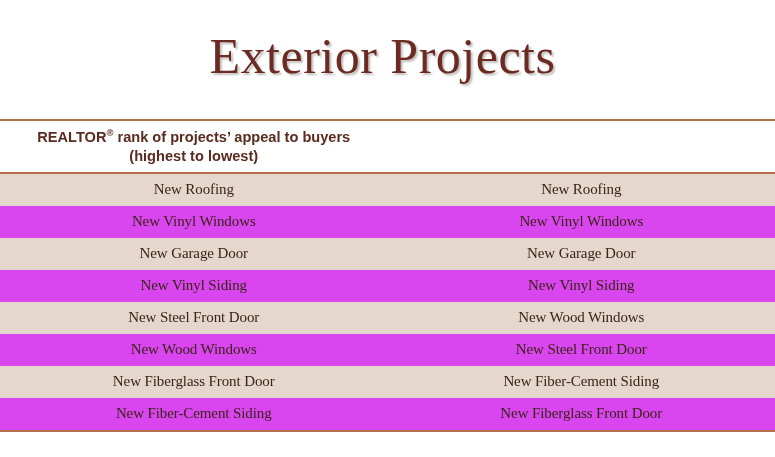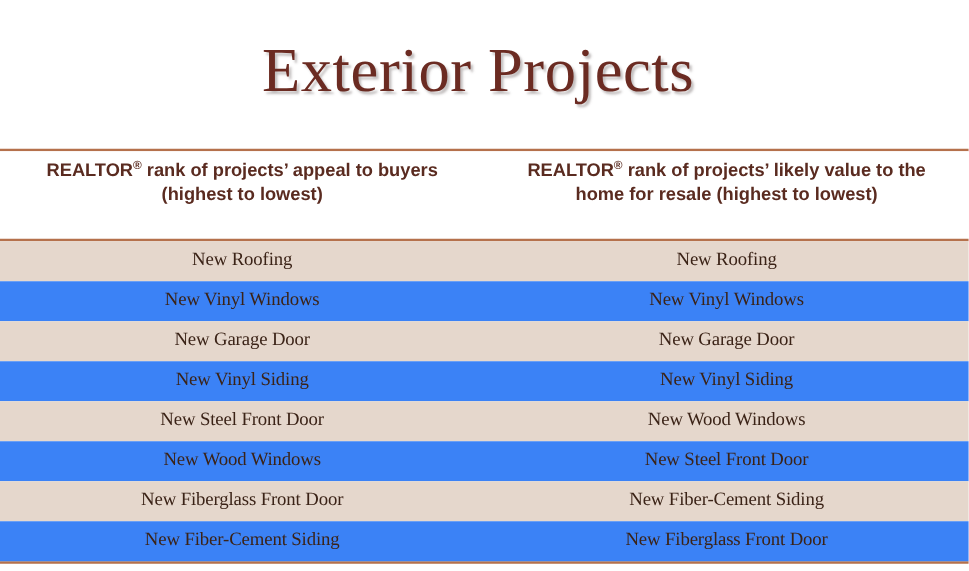--- a/index.html
+++ b/index.html
@@ -49,39 +49,39 @@
   }
 
   .thead {
     display: flex;
     border-bottom: 2px solid #B5714C;
     background: #ffffff;
   }
   .th {
     width: 50%;
     box-sizing: border-box;
-    padding: 7px 16px 24px 16px;
+    padding: 7px 16px 5px 16px;
     text-align: center;
     font-size: 14.6px;
     font-weight: bold;
     line-height: 1.32;
     color: #5A2B20;
     font-family: "Liberation Sans", sans-serif;
   }
   .th .reg {
     font-size: 9.5px;
     vertical-align: super;
     line-height: 0;
     font-weight: bold;
   }
 
   .row {
     display: flex;
     height: 32px;
-    background: #3b82f6;
+    background: #d946ef;
   }
   .row.alt {
     background: #E5D7CC;
   }
   .cell {
     width: 50%;
     box-sizing: border-box;
     display: flex;
     align-items: center;
     justify-content: center;
@@ -99,23 +99,20 @@
 
   <div class="title-area">
     <div class="page-title">Exterior Projects</div>
   </div>
 
   <div class="table">
 
     <div class="thead">
       <div class="th">
         <span>REALTOR</span><span class="reg">®</span><span> rank of projects’ appeal to buyers (highest to lowest)</span>
-      </div>
-      <div class="th">
-        <span>REALTOR</span><span class="reg">®</span><span> rank of projects’ likely value to the home for resale (highest to lowest)</span>
       </div>
     </div>
 
     <div class="row alt">
       <div class="cell">New Roofing</div>
       <div class="cell">New Roofing</div>
     </div>
     <div class="row">
       <div class="cell">New Vinyl Windows</div>
       <div class="cell">New Vinyl Windows</div>

